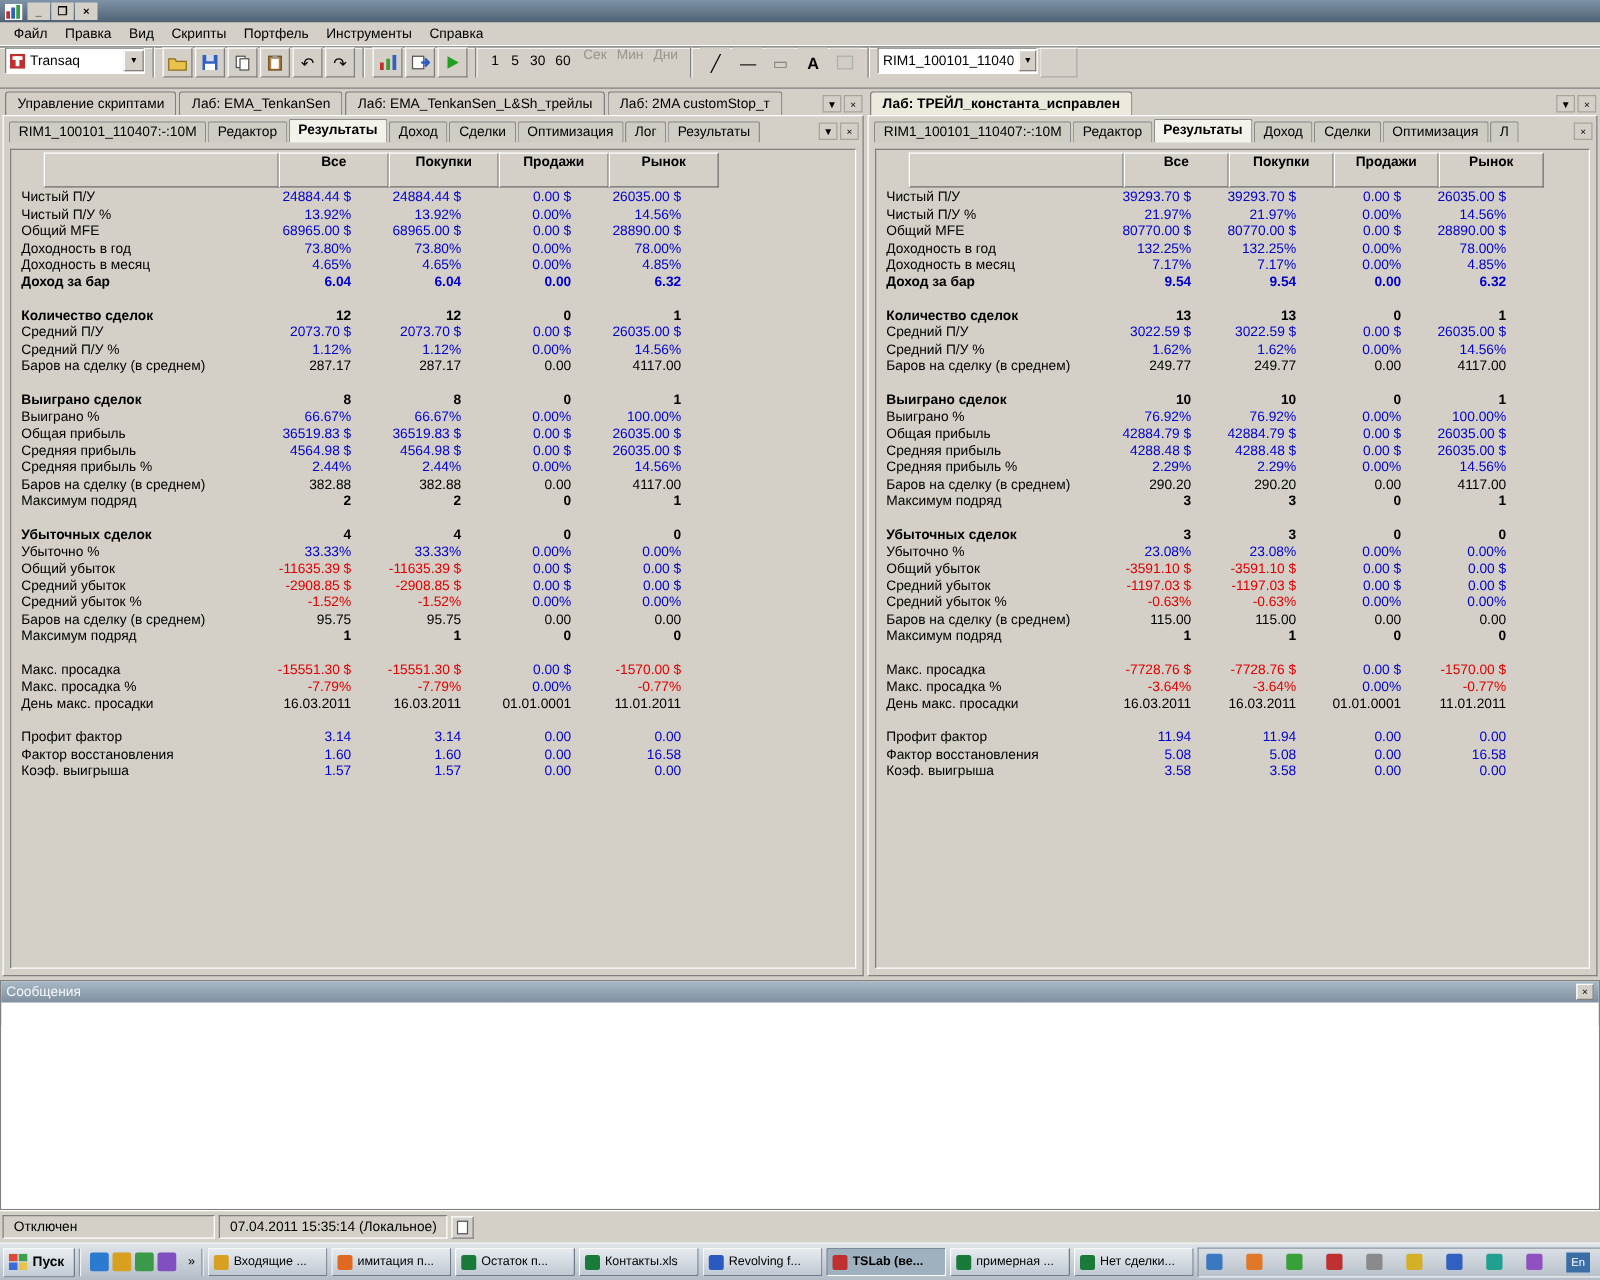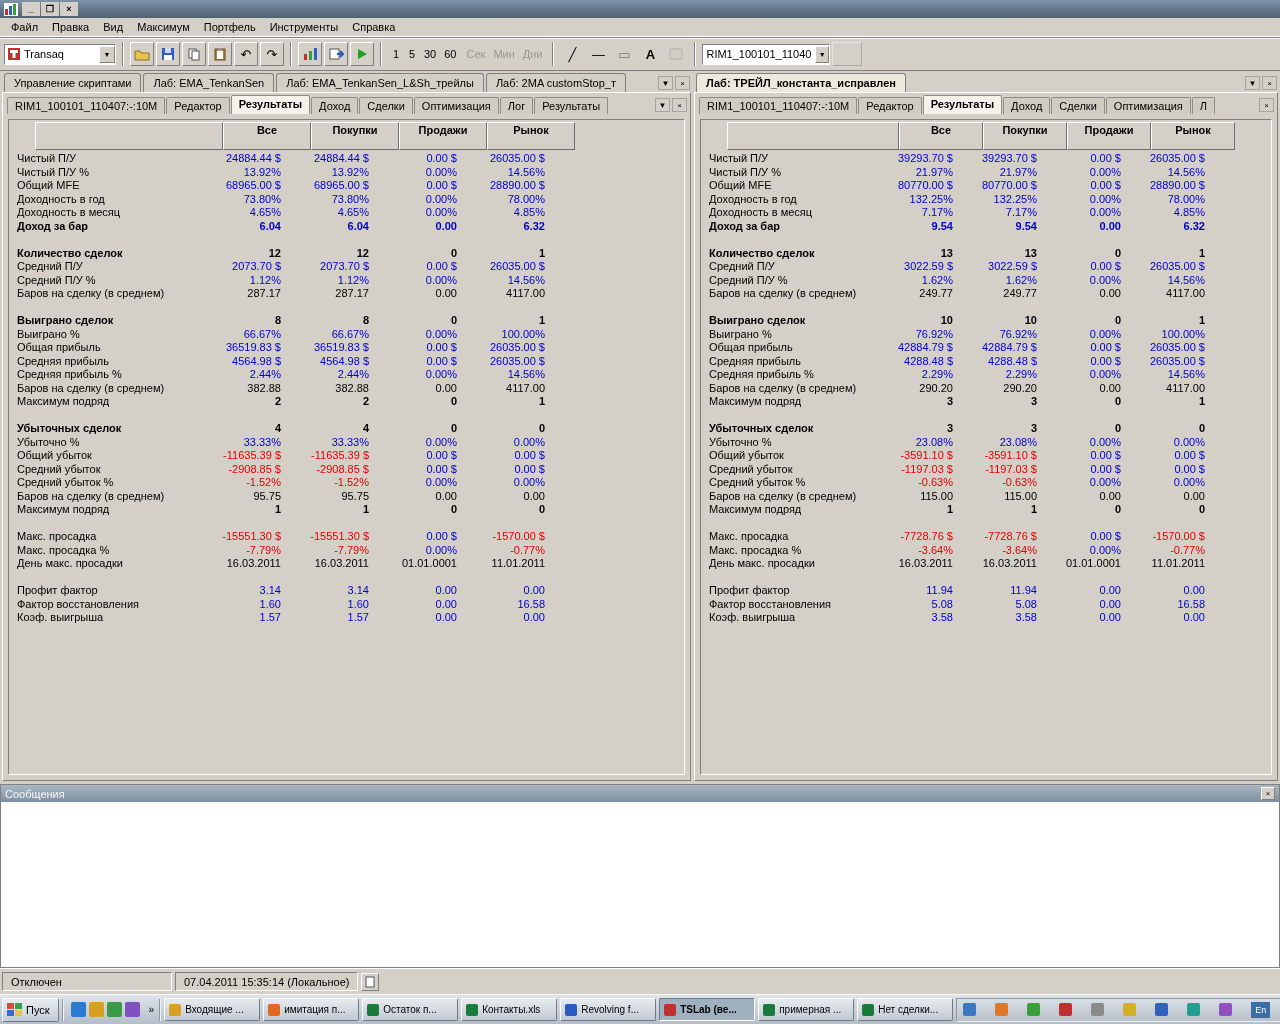--- a/index.html
+++ b/index.html
@@ -17,21 +17,21 @@
     color:#000; font-size:9px; font-weight:bold; line-height:1; }
 
   
   .menubar { position:absolute; left:0; top:18px; width:1280px; height:19px; background:#d4d0c8;
     border-bottom:1px solid #ffffff; display:flex; align-items:center; padding-left:4px; }
   .menu-item { padding:6px 7px; }
 
   
   .toolbar { position:absolute; left:0; top:37px; width:1280px; height:34px; background:#d4d0c8;
     border-top:1px solid #808080; border-bottom:1px solid #808080; box-shadow:inset 0 1px 0 #fff;
-    display:flex; align-items:center; padding-left:4px; gap:2px; }
+    display:flex; align-items:flex-start; padding-left:4px; gap:2px; }
   .tsep { width:2px; height:24px; border-left:1px solid #808080; border-right:1px solid #ffffff; margin:0 4px; }
   .tool-btn { width:24px; height:24px; display:flex; align-items:center; justify-content:center;
     border:1px solid; border-color:#ffffff #808080 #808080 #ffffff; background:#d4d0c8; }
   .tool-btn.flat { border-color:transparent; }
   .tool-btn svg { display:block; }
   .tool-btn.disabled { opacity:.45; }
   .combo { height:21px; background:#fff; border:1px solid; border-color:#808080 #ffffff #ffffff #808080;
     display:flex; align-items:center; padding-left:3px; gap:4px; }
   .combo .combo-arrow { width:16px; height:17px; margin-left:auto; background:#d4d0c8;
     border:1px solid; border-color:#ffffff #808080 #808080 #ffffff; display:flex; align-items:center; justify-content:center; font-size:7px; }
@@ -98,21 +98,21 @@
     display:flex; align-items:center; justify-content:center; }
   .status-tabs { display:flex; align-items:center; margin-left:34px; height:20px; }
   .stab { height:19px; padding:2px 10px 0 10px; border:1px solid #808080; margin-right:2px; background:#d4d0c8; white-space:nowrap; }
   .stab.active { background:#ffffff; font-weight:bold; }
   .stab.plus { padding:2px 6px 0 6px; }
 
   
   .taskbar { position:absolute; left:0; top:994px; width:1280px; height:30px;
     background:linear-gradient(180deg,#dfe4e9,#b4bdc7); border-top:1px solid #f6f8fa;
     display:flex; align-items:center; padding:0 2px; gap:3px; }
-  .start-btn { height:24px; padding:0 8px 0 4px; display:flex; align-items:center; gap:4px; font-weight:normal;
+  .start-btn { height:24px; padding:0 8px 0 4px; display:flex; align-items:center; gap:4px; font-weight:bold;
     background:linear-gradient(180deg,#e9edf1,#c2ccd6); border:1px solid; border-color:#ffffff #6e7b88 #6e7b88 #ffffff; border-radius:2px; }
   .ql { display:flex; align-items:center; gap:3px; padding:0 4px; }
   .ql-icon { width:15px; height:15px; border-radius:2px; }
   .ql-more { font-size:10px; padding:0 2px; }
   .tb-sep { width:2px; height:22px; border-left:1px solid #8d98a3; border-right:1px solid #eef1f4; }
   .task-btn { width:96px; height:23px; display:flex; align-items:center; gap:4px; padding:0 4px;
     background:linear-gradient(180deg,#e7ebef,#c0c9d3); border:1px solid; border-color:#ffffff #6e7b88 #6e7b88 #ffffff; border-radius:2px; }
   .task-btn.active { background:#9fb0bf; border-color:#6e7b88 #ffffff #ffffff #6e7b88; font-weight:bold; }
   .tb-icon { width:12px; height:12px; border-radius:2px; flex:none; }
   .tb-label { white-space:nowrap; overflow:hidden; font-size:10px; }
@@ -134,21 +134,21 @@
   </svg>
   <span class="win-btn">_</span>
   <span class="win-btn">❒</span>
   <span class="win-btn">×</span>
 </div>
 
 <div class="menubar">
     <div class="menu-item">Файл</div>
     <div class="menu-item">Правка</div>
     <div class="menu-item">Вид</div>
-    <div class="menu-item">Максимум</div>
+    <div class="menu-item">Скрипты</div>
     <div class="menu-item">Портфель</div>
     <div class="menu-item">Инструменты</div>
     <div class="menu-item">Справка</div>
   </div>
 
 <div class="toolbar">
   <div class="combo" style="width:112px">
     <svg width="12" height="12" viewBox="0 0 12 12">
         <rect width="12" height="12" fill="#c03030"></rect>
         <rect x="2" y="2" width="8" height="3" fill="#fff"></rect>

